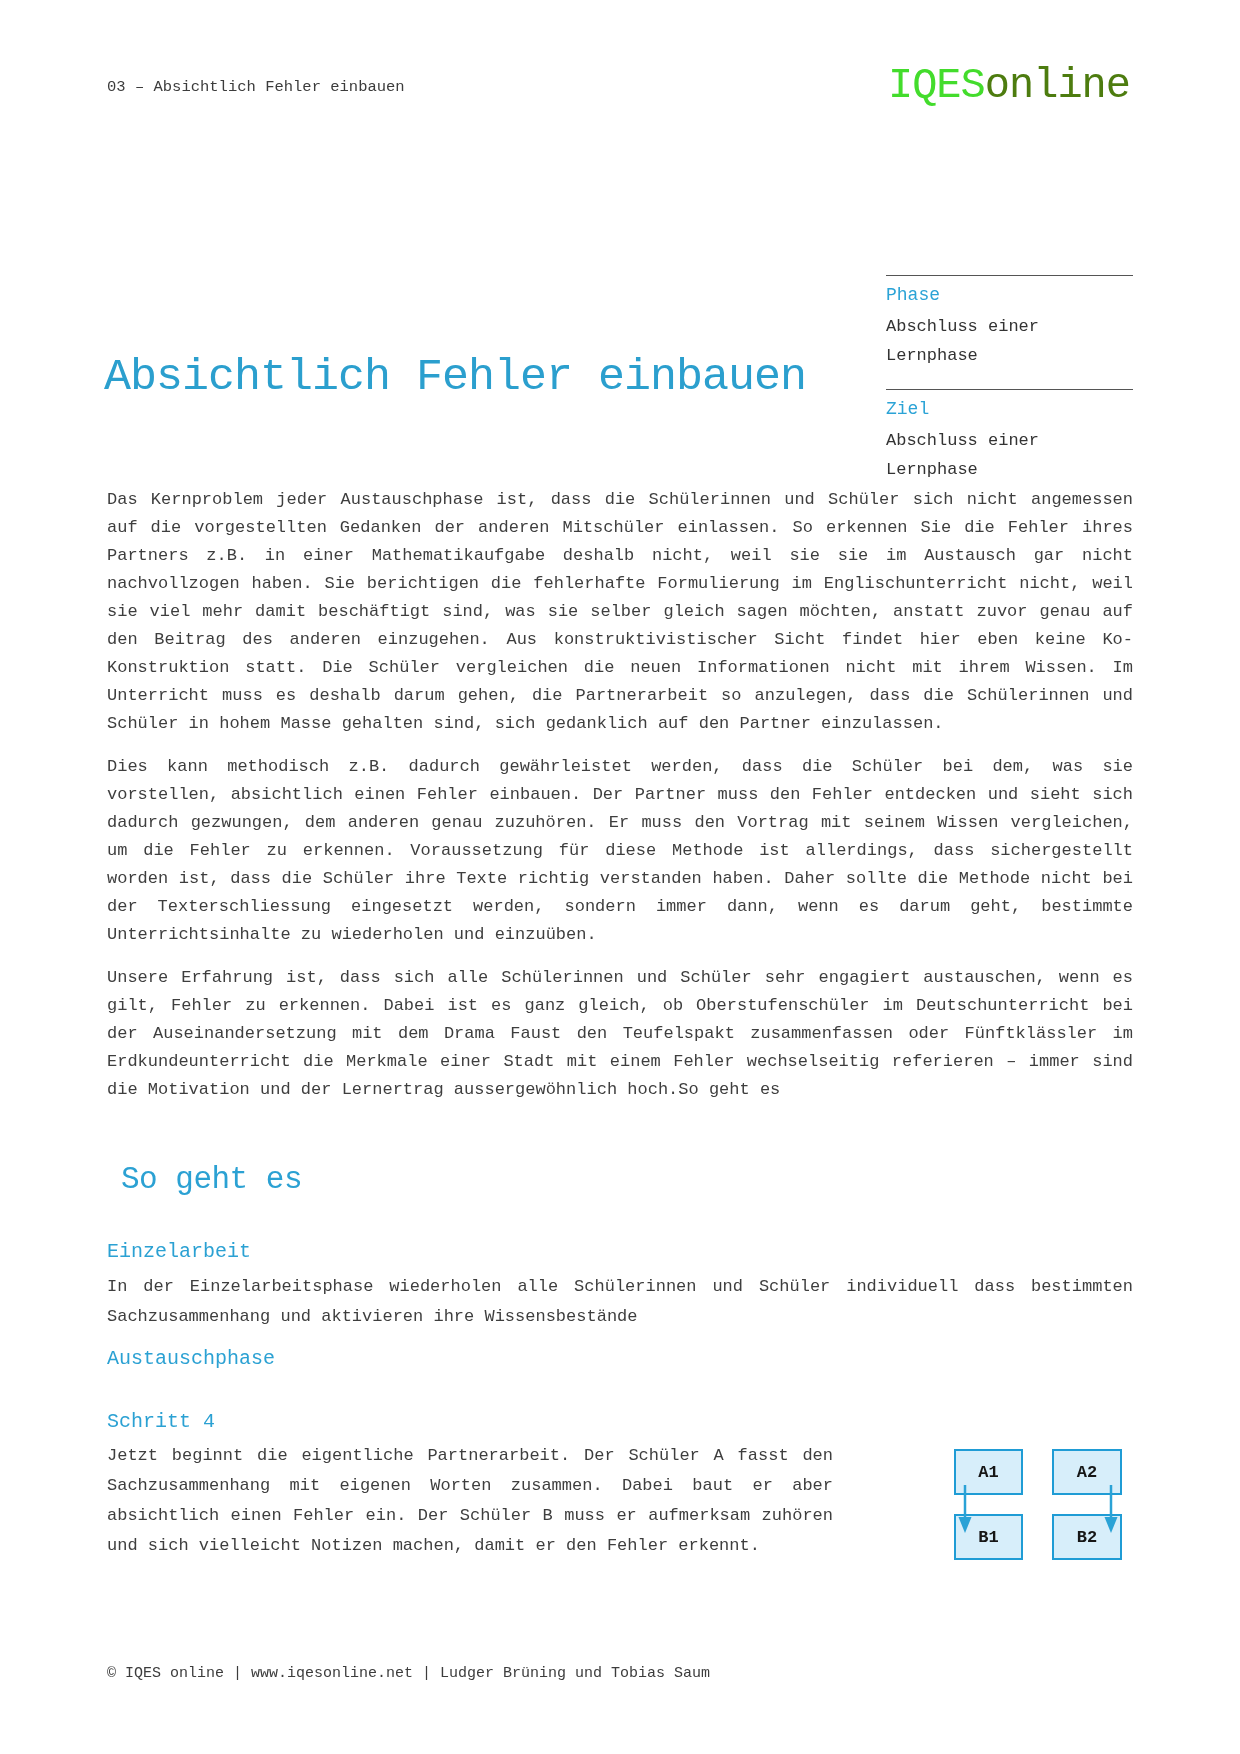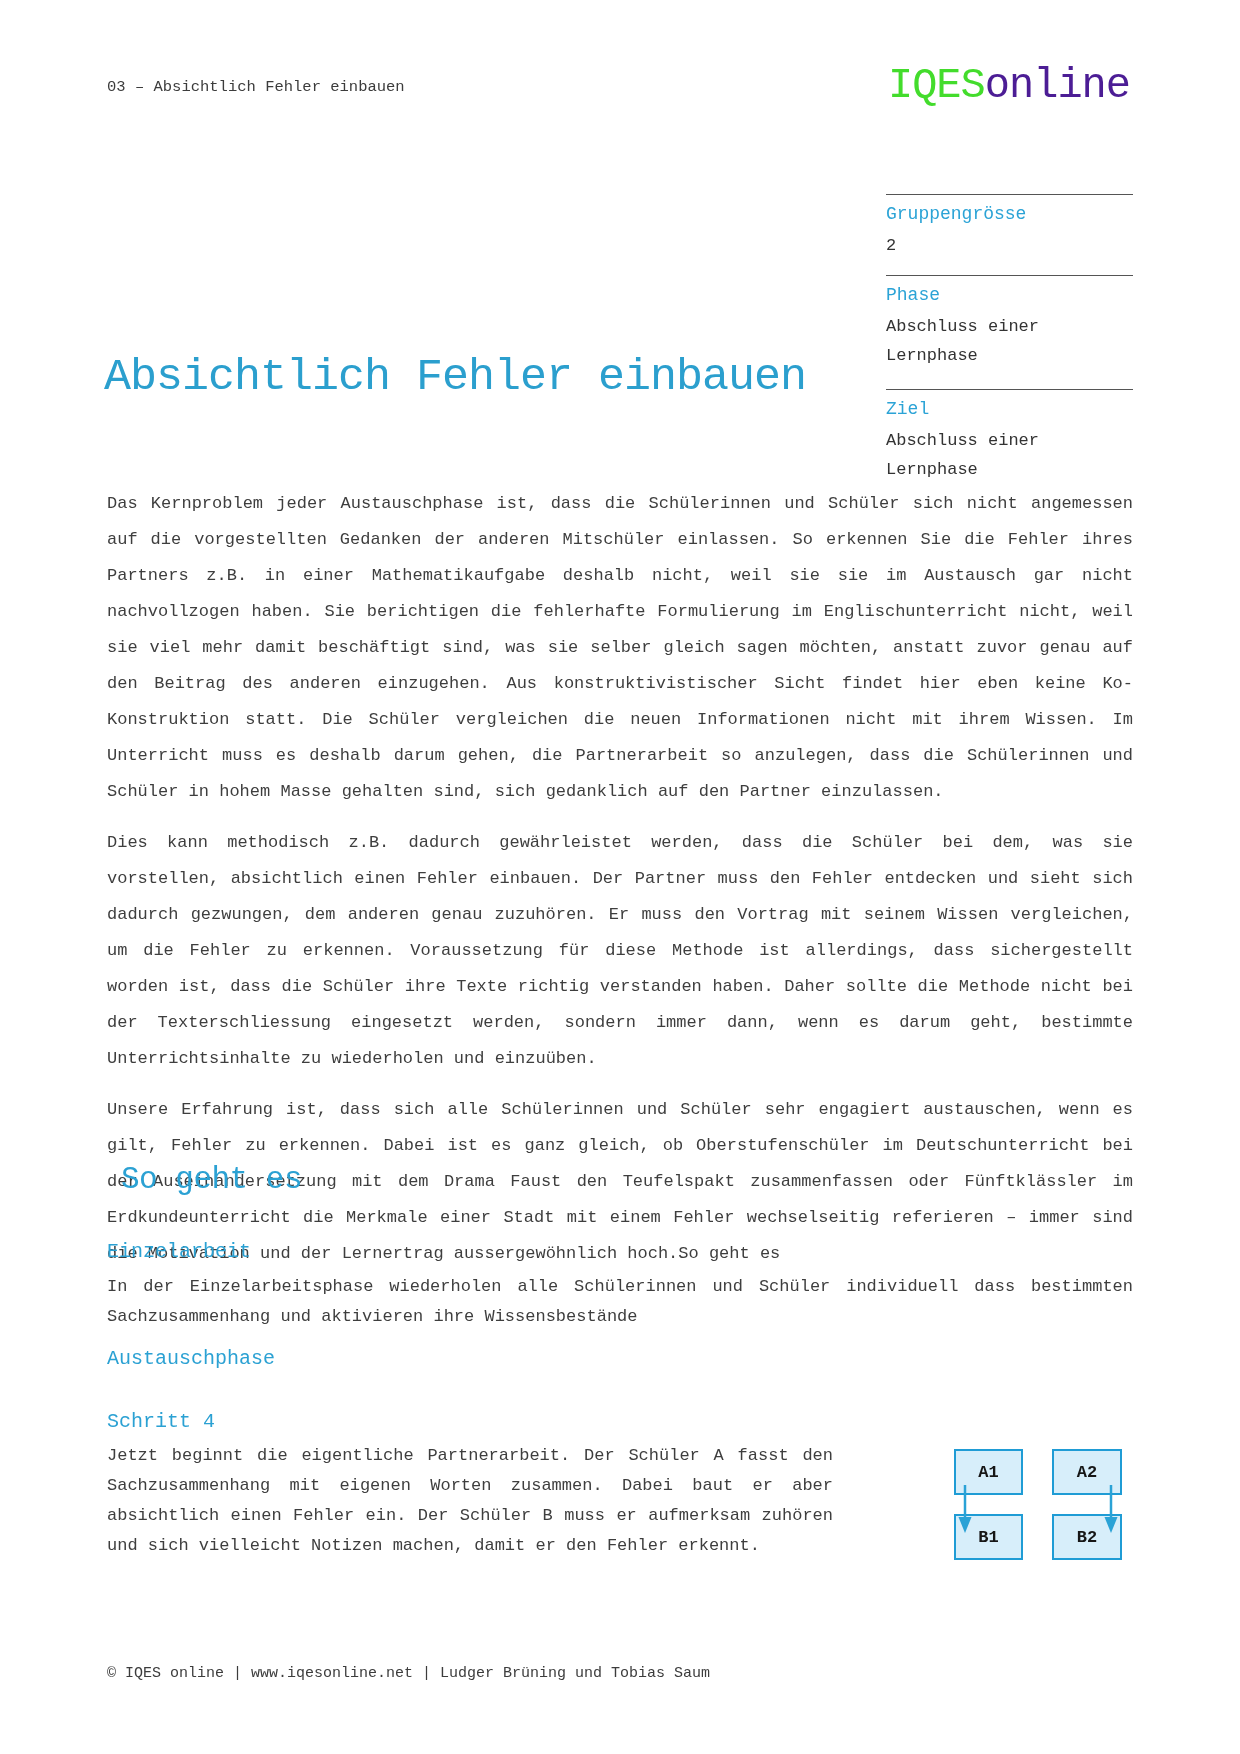--- a/index.html
+++ b/index.html
@@ -5,32 +5,32 @@
 <style>
   html,body{margin:0;padding:0;background:#ffffff;}
   .page{
     position:relative;width:1240px;height:1754px;background:#ffffff;
     font-family:Liberation Mono, monospace;overflow:hidden;color:#3e3e3e;
   }
   
   .doc-ref{position:absolute;left:107px;top:78px;font-size:15.5px;color:#3c3c3c;}
   .logo{position:absolute;top:62px;right:110px;font-size:42px;letter-spacing:-1px;font-weight:400;white-space:nowrap;}
   .logo .brand{color:#43dc2c;}
-  .logo .suffix{color:#4c1d95;}
+  .logo .suffix{color:#4d7c0f;}
   
   .info-group{position:absolute;left:886px;width:247px;border-top:1px solid #555;padding-top:9px;}
   .ig-1{top:194px;} .ig-2{top:275px;} .ig-3{top:389px;}
   .info-label{color:#2ba3d6;font-size:18px;margin-bottom:7px;}
   .info-value{color:#333;font-size:17px;line-height:29px;white-space:pre-line;}
   
   .page-title{position:absolute;left:104px;top:352px;font-size:45px;font-weight:300;
     letter-spacing:-1px;color:#2b9fce;white-space:nowrap;}
   
   .intro{position:absolute;left:107px;top:486px;width:1026px;}
-  .intro p{margin:0 0 15px 0;font-size:17px;line-height:36px;text-align:justify;color:#3e3e3e;}
+  .intro p{margin:0 0 15px 0;font-size:17px;line-height:28px;text-align:justify;color:#3e3e3e;}
   .intro p:last-child{margin-bottom:0;}
   
   .heading2{position:absolute;left:105px;top:1146px;font-size:31px;font-weight:300;
     letter-spacing:-0.5px;color:#2ba1d3;}
   .subheading{position:absolute;left:107px;font-size:20px;font-weight:400;color:#2ba1d3;}
   .sh-einzel{top:1240px;} .sh-austausch{top:1347px;text-align:right;} .sh-schritt{top:1410px;}
   .sectext{position:absolute;left:107px;font-size:17px;line-height:30px;text-align:justify;color:#3e3e3e;}
   .txt-einzel{top:1272px;width:1026px;}
   .txt-schritt{top:1441px;width:726px;}
   
@@ -48,24 +48,20 @@
 <body>
 
 <div class="page">
 
   <div class="doc-ref">03 – Absichtlich Fehler einbauen</div>
 
   <div class="logo">
     <span class="brand">IQES</span><span class="suffix">online</span>
   </div>
 
-  <div class="info-group ig-1">
-    <div class="info-label">Gruppengrösse</div>
-    <div class="info-value">2</div>
-  </div>
   <div class="info-group ig-2">
     <div class="info-label">Phase</div>
     <div class="info-value">Abschluss einer
 Lernphase</div>
   </div>
   <div class="info-group ig-3">
     <div class="info-label">Ziel</div>
     <div class="info-value">Abschluss einer
 Lernphase</div>
   </div>

